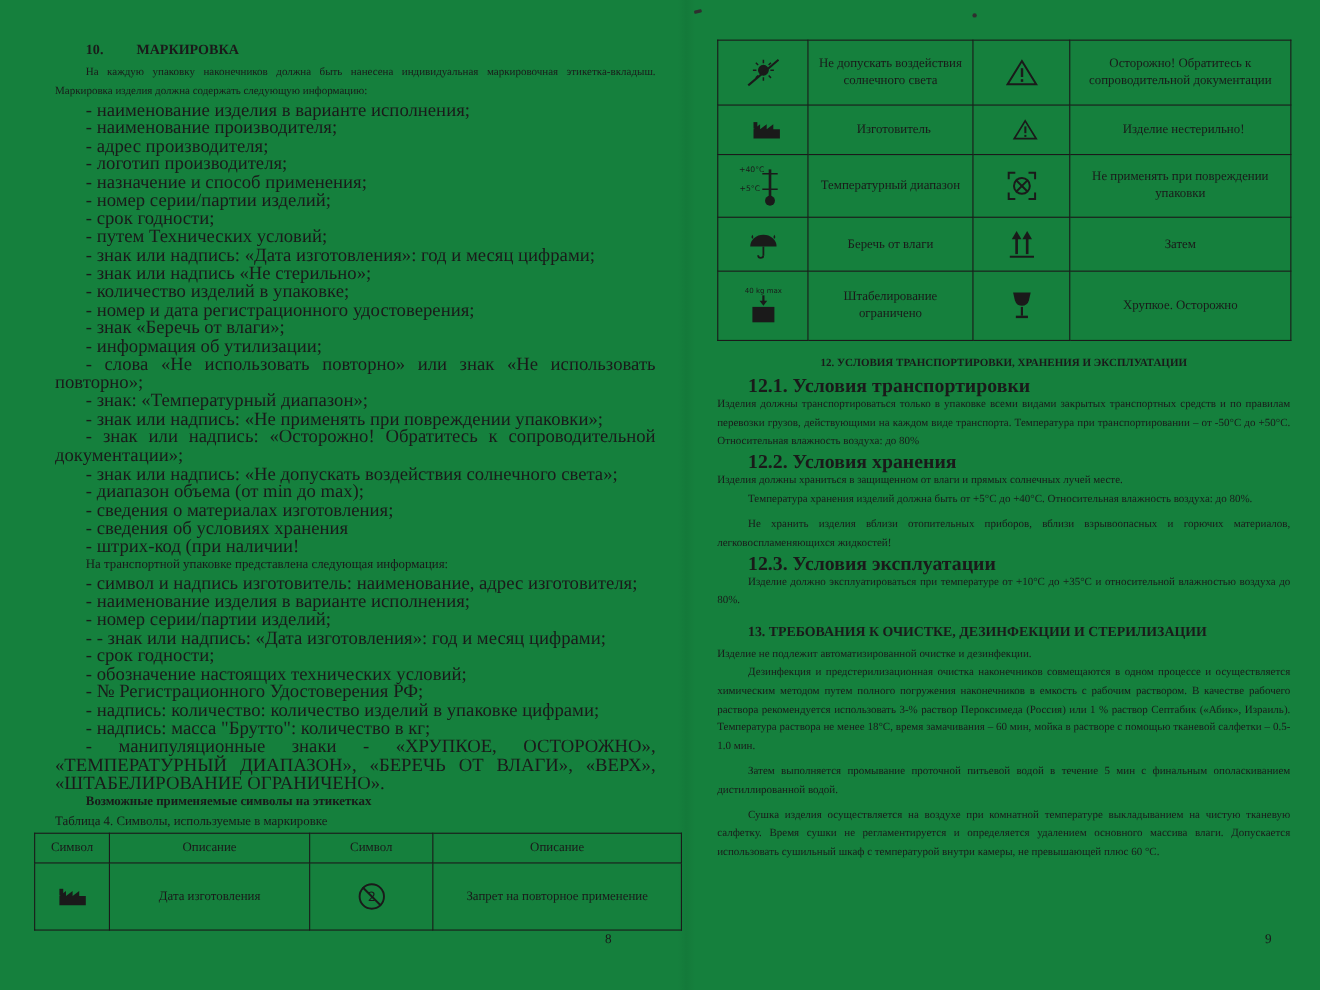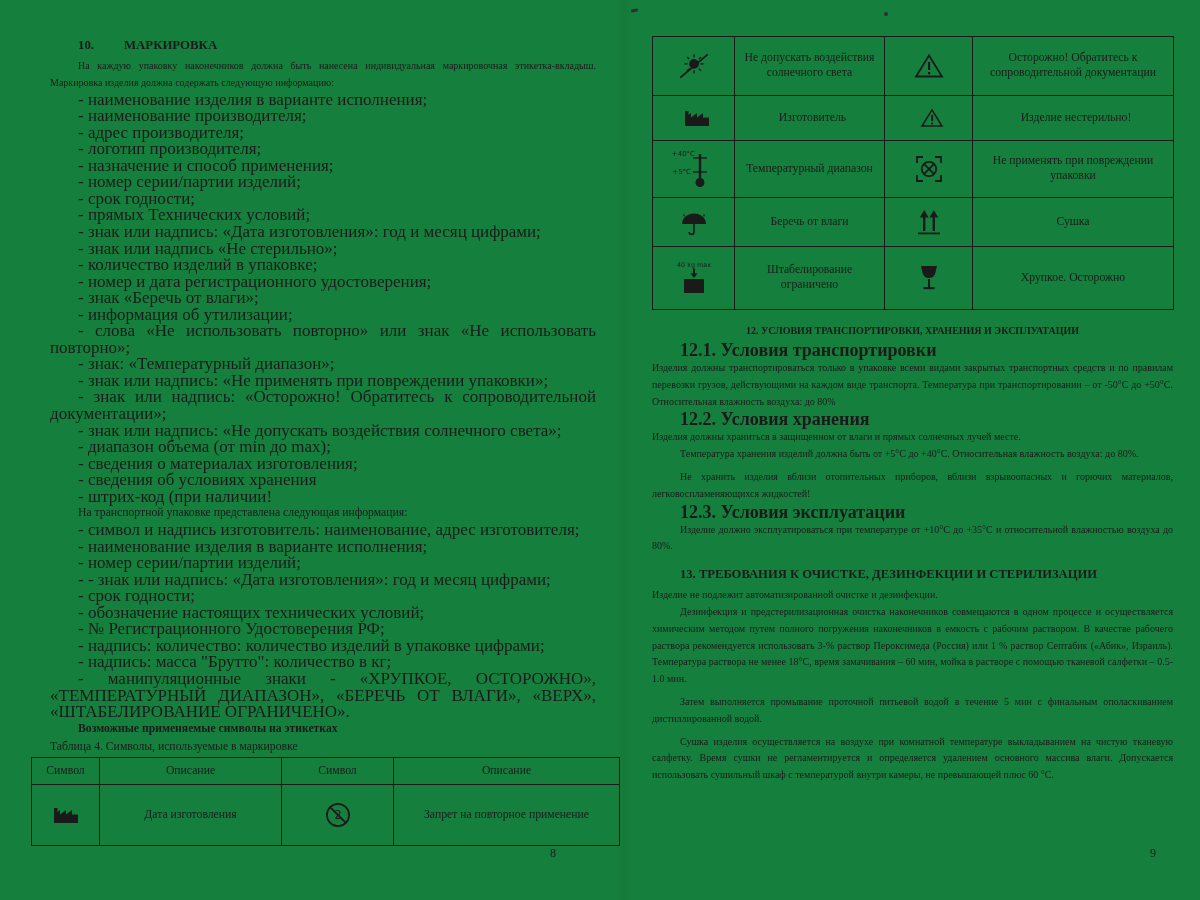--- a/index.html
+++ b/index.html
@@ -71,21 +71,21 @@
     <div class="para indent">На каждую упаковку наконечников должна быть нанесена индивидуальная маркировочная этикетка-вкладыш. Маркировка изделия должна содержать следующую информацию:</div>
 
     <div>
         <div class="list-item">- наименование изделия в варианте исполнения;</div>
         <div class="list-item">- наименование производителя;</div>
         <div class="list-item">- адрес производителя;</div>
         <div class="list-item">- логотип производителя;</div>
         <div class="list-item">- назначение и способ применения;</div>
         <div class="list-item">- номер серии/партии изделий;</div>
         <div class="list-item">- срок годности;</div>
-        <div class="list-item">- прямых Технических условий;</div>
+        <div class="list-item">- путем Технических условий;</div>
         <div class="list-item">- знак или надпись: «Дата изготовления»: год и месяц цифрами;</div>
         <div class="list-item">- знак или надпись «Не стерильно»;</div>
         <div class="list-item">- количество изделий в упаковке;</div>
         <div class="list-item">- номер и дата регистрационного удостоверения;</div>
         <div class="list-item">- знак «Беречь от влаги»;</div>
         <div class="list-item">- информация об утилизации;</div>
         <div class="list-item">- слова «Не использовать повторно» или знак «Не использовать повторно»;</div>
         <div class="list-item">- знак: «Температурный диапазон»;</div>
         <div class="list-item">- знак или надпись: «Не применять при повреждении упаковки»;</div>
         <div class="list-item">- знак или надпись: «Осторожно! Обратитесь к сопроводительной документации»;</div>
@@ -265,21 +265,21 @@
               <g fill="#1a1a1a">
                 <rect x="9" y="8" width="2.4" height="14"></rect>
                 <path d="M10.2 1 L14.6 8.5 H5.8 Z"></path>
                 <rect x="18.6" y="8" width="2.4" height="14"></rect>
                 <path d="M19.8 1 L24.2 8.5 H15.4 Z"></path>
                 <rect x="4" y="23.5" width="22" height="1.8"></rect>
               </g>
             </svg>
           </span>
         </td>
-        <td>Сушка</td>
+        <td>Затем</td>
       </tr>
       <tr class="r5">
         <td>
           <span class="icon">
             <svg width="38" height="38" viewBox="0 0 38 38">
               <text x="19" y="7.5" font-size="6.4" text-anchor="middle" fill="#1a1a1a">40 kg max</text>
               <rect x="18" y="9.5" width="2" height="5.5" fill="#1a1a1a"></rect>
               <path d="M15.5 14.5 h7 L19 19 Z" fill="#1a1a1a"></path>
               <rect x="9" y="20" width="20" height="14" fill="#1a1a1a"></rect>
             </svg>

